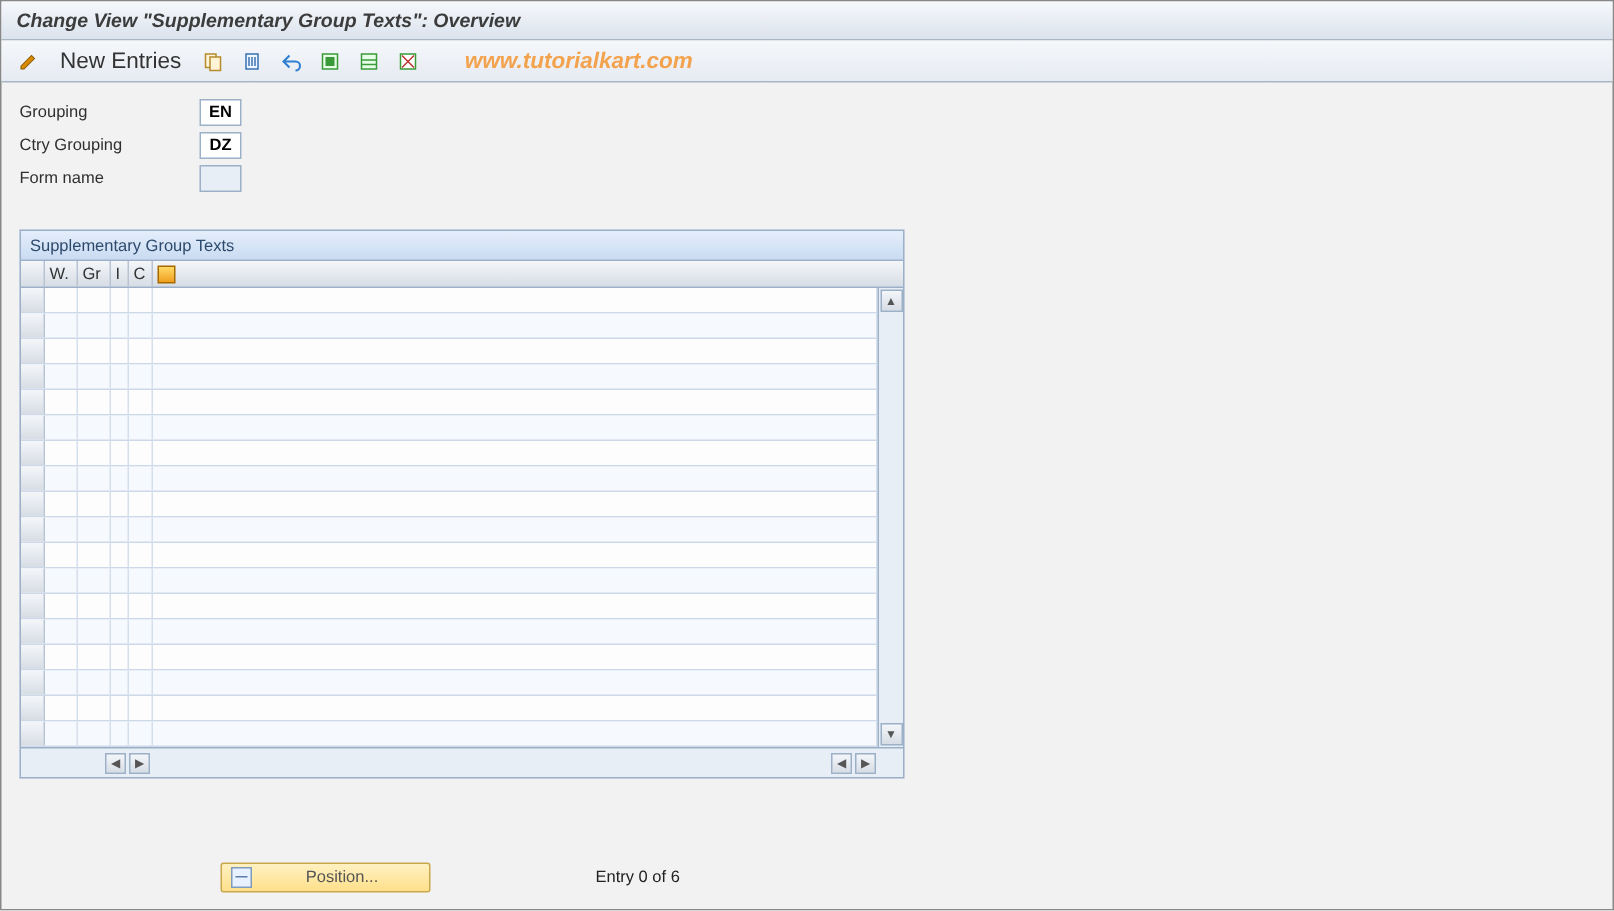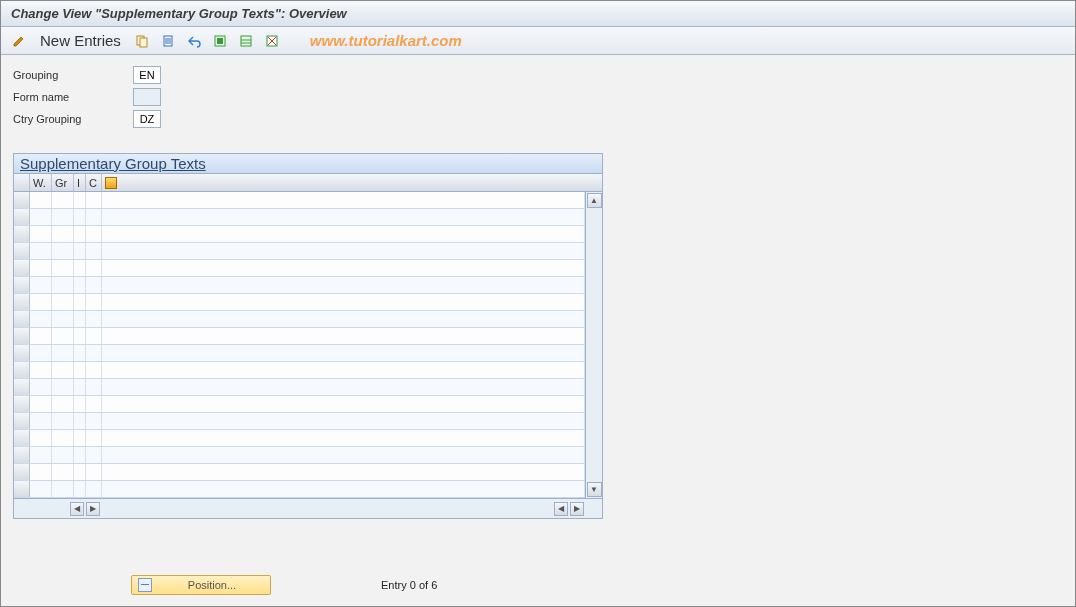--- a/index.html
+++ b/index.html
@@ -71,35 +71,34 @@
   .field-label { width: 120px; color:#2f2f2f; }
   .field-input {
     height: 18px; line-height:16px;
     border: 1px solid #9cb0c8;
     background: #fff;
     font-size: 11px; font-family: inherit;
     padding: 0 3px;
     text-align: center;
   }
   .field-input.readonly { background:#e8eef5; }
-  .w-28 { width:28px; }
+  .w-28 { width:28px;font-weight:bold; }
   
   .grid-panel {
     margin: 18px 0 0 12px;
     width: 590px;
     border: 1px solid #9cb0c8;
     background: #d9e5f2;
   }
   .grid-title {
     height: 20px; display:flex; align-items:center;
     padding: 0 6px;
     background: linear-gradient(#e5eefb, #c9dbf2);
-    color:#2d4a6d; font-size:15px;
+    color:#2d4a6d; font-size:11px;
     border-bottom:1px solid #9cb0c8;
-    text-decoration:underline;
   }
   .grid-head {
     display:flex; height:18px;
     background: linear-gradient(#f4f6f9,#d7dde5);
     border-bottom:1px solid #9cb0c8;
   }
   .gh-cell {
     border-right:1px solid #b7c3d2;
     display:flex; align-items:center; justify-content:flex-start;
     padding:0 3px; font-size:11px; color:#333;
@@ -161,21 +160,21 @@
     width:14px; height:14px;
     background: linear-gradient(#f4f6f9,#d7dde5);
     border:1px solid #9cb0c8;
     display:flex; align-items:center; justify-content:center;
     font-size:8px; color:#555;
   }
   .hs-track { flex:1; height:14px; }
   .hs-right { width:52px; display:flex; align-items:center; gap:2px; padding-left:4px;}
   
   .status-row {
-    position:absolute; left:0; right:0; bottom:10px;
+    position:absolute; left:16px; right:0; bottom:10px;
     height:22px; display:flex; align-items:center;
     padding-left: 130px;
     gap: 110px;
   }
   .pos-btn {
     display:flex; align-items:center;
     height:20px; width:140px;
     background: linear-gradient(#fff1c2,#ffe08a);
     border:1px solid #c9a84d;
     border-radius:2px;
@@ -252,26 +251,26 @@
     </span>
     <span class="watermark">www.tutorialkart.com</span>
   </div>
 
   <div class="header-fields">
     <div class="field-row">
       <span class="field-label">Grouping</span>
       <input class="field-input w-28" value="EN" style="">
     </div>
     <div class="field-row">
+      <span class="field-label">Ctry Grouping</span>
+      <input class="field-input w-28" value="DZ" style="">
+    </div>
+    <div class="field-row">
       <span class="field-label">Form name</span>
       <input class="field-input w-28 readonly" readonly="" value="" style="">
-    </div>
-    <div class="field-row">
-      <span class="field-label">Ctry Grouping</span>
-      <input class="field-input w-28" value="DZ" style="">
     </div>
   </div>
 
   <div class="grid-panel">
     <div class="grid-title">Supplementary Group Texts</div>
     <div class="grid-head">
       <div class="gh-cell col-sel"></div>
       <div class="gh-cell col-w">W.</div>
       <div class="gh-cell col-gr">Gr</div>
       <div class="gh-cell col-i">I</div>

